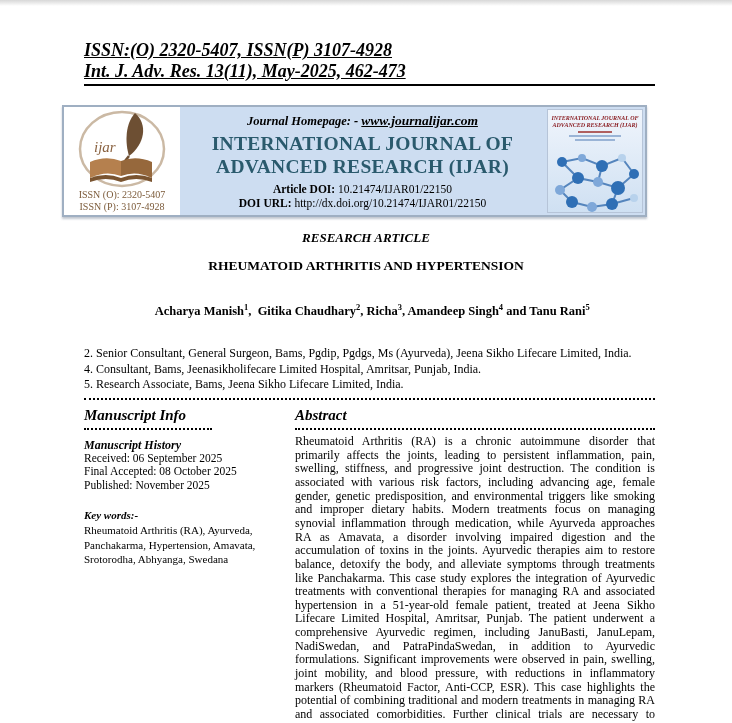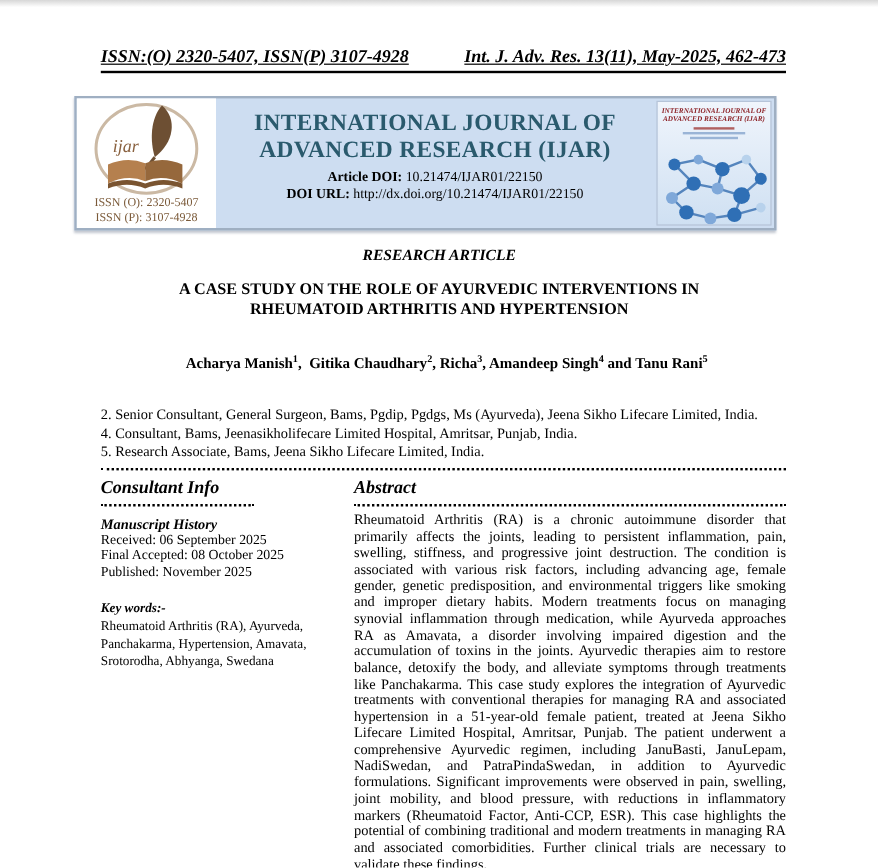--- a/index.html
+++ b/index.html
@@ -4,23 +4,23 @@
 <style>
   html,body { margin:0; padding:0; background:#ffffff; }
   body {
     width:732px; height:723px; overflow:hidden; position:relative;
     font-family:"Liberation Serif","DejaVu Serif",serif; color:#000;
   }
   .top-shade { position:absolute; top:0; left:0; width:732px; height:6px;
     background:linear-gradient(#d7d7d7, rgba(255,255,255,0)); }
 
   
-  .masthead { margin:40px 77px 0 84px; display:flex; justify-content:space-between;
-    font-weight:bold; font-style:italic; font-size:15px;
-    border-bottom:2px solid #000; padding-bottom:2px; }
+  .masthead { margin:40px 77px 0 84px; display:flex; justify-content:flex-end;
+    font-weight:bold; font-style:italic; font-size:18px;
+    border-bottom:2px solid #000; padding-bottom:2px;flex-direction:column; }
   .masthead span { text-decoration:underline; }
 
   
   .header-box { margin:19px 0 0 62px; width:585px; height:112px; box-sizing:border-box;
     border:2px solid #9fafc2; box-shadow:0 2px 2px rgba(120,130,150,.45);
     display:flex; background:#cdddf1; }
   .logo-cell { width:116px; background:#fff; display:flex; flex-direction:column;
     align-items:center; justify-content:flex-start; padding-top:3px; box-sizing:border-box; }
   .logo-issn { font-size:10px; line-height:11.5px; color:#7b5a39; text-align:center; margin-top:1px; }
   .center-cell { flex:1; text-align:center; padding-top:6px; }
@@ -94,20 +94,23 @@
         </g>
         <text x="22" y="42" font-size="15" font-style="italic" fill="#8a6240" font-family="Liberation Serif, serif">ijar</text>
       </svg>
       <div class="logo-issn">
         <div>ISSN (O): 2320-5407</div>
         <div>ISSN (P): 3107-4928</div>
       </div>
     </div>
 
     <div class="center-cell">
+      <div class="homepage-line">
+        <span>Journal Homepage: - </span><span class="url">www.journalijar.com</span>
+      </div>
       <div class="journal-title">
         <div>INTERNATIONAL JOURNAL OF</div>
         <div>ADVANCED RESEARCH (IJAR)</div>
       </div>
       <div class="doi-line first">
         <b>Article DOI:</b><span> 10.21474/IJAR01/22150</span>
       </div>
       <div class="doi-line">
         <b>DOI URL:</b><span> http://dx.doi.org/10.21474/IJAR01/22150</span>
       </div>
@@ -140,40 +143,39 @@
         <circle cx="44" cy="57" r="5" fill="#7fa8d9"></circle>
         <circle cx="64" cy="54" r="6" fill="#2f6fb5"></circle>
         <circle cx="86" cy="48" r="4" fill="#b8d2ec"></circle>
       </svg>
     </div>
   </div>
 
   <div class="article-kind">RESEARCH ARTICLE</div>
 
   <div class="article-title">
-    <div>A CASE STUDY ON THE ROLE OF AYURVEDIC INTERVENTIONS IN</div>
     <div>RHEUMATOID ARTHRITIS AND HYPERTENSION</div>
   </div>
 
   <div class="authors">
     <span><span>Acharya Manish</span><sup>1</sup><span>,  </span></span><span><span>Gitika Chaudhary</span><sup>2</sup><span>, </span></span><span><span>Richa</span><sup>3</sup><span>, </span></span><span><span>Amandeep Singh</span><sup>4</sup><span> and </span></span><span><span>Tanu Rani</span><sup>5</sup><span></span></span>
   </div>
 
   <div class="affiliations">
     <div>2. Senior Consultant, General Surgeon, Bams, Pgdip, Pgdgs, Ms (Ayurveda), Jeena Sikho Lifecare Limited, India.</div>
     <div>4. Consultant, Bams, Jeenasikholifecare Limited Hospital, Amritsar, Punjab, India.</div>
     <div>5. Research Associate, Bams, Jeena Sikho Lifecare Limited, India.</div>
   </div>
 
   <div class="dotted-full"></div>
 
   <div class="columns">
 
     <div class="col-left">
-      <div class="col-heading">Consultant Info</div>
+      <div class="col-heading">Manuscript Info</div>
       <div class="dotted-short"></div>
       <div class="mi-history-heading">Manuscript History</div>
       <div class="mi-line">Received: 06 September 2025</div>
       <div class="mi-line">Final Accepted: 08 October 2025</div>
       <div class="mi-line">Published: November 2025</div>
       <div class="mi-keywords-heading">Key words:-</div>
       <div class="mi-keywords">Rheumatoid Arthritis (RA), Ayurveda, Panchakarma, Hypertension, Amavata, Srotorodha, Abhyanga, Swedana</div>
     </div>
 
     <div class="col-right">

